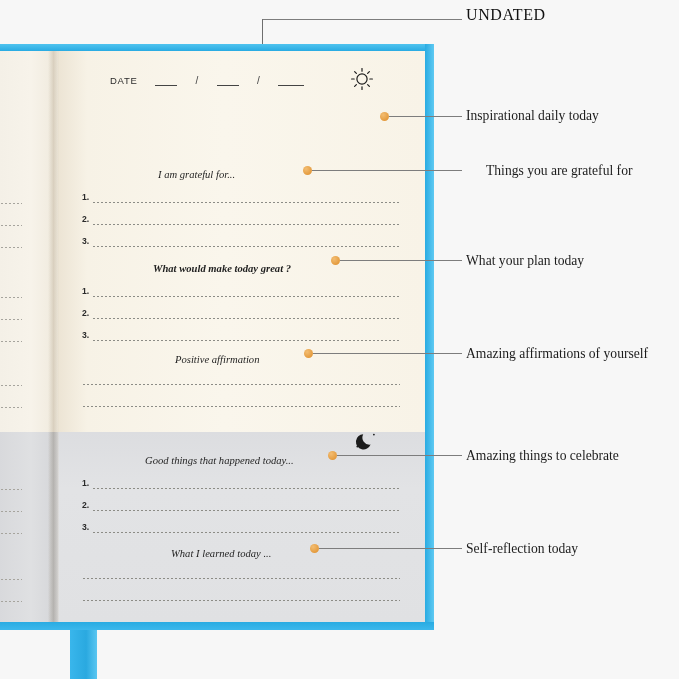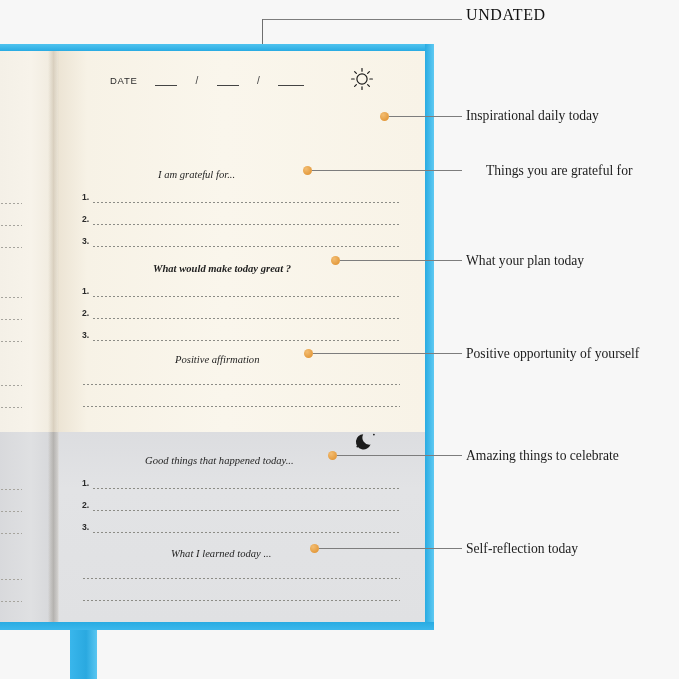--- a/index.html
+++ b/index.html
@@ -245,21 +245,21 @@
   <div class="dot" style="left:303px;top:166px;"></div>
   <div class="lead" style="left:312px;top:170px;width:150px;"></div>
   <div class="anno" style="left:466px;top:163px;margin-left:20px;">Things you are grateful for</div>
 
   <div class="dot" style="left:331px;top:256px;"></div>
   <div class="lead" style="left:340px;top:260px;width:122px;"></div>
   <div class="anno" style="left:466px;top:253px;">What your plan today</div>
 
   <div class="dot" style="left:304px;top:349px;"></div>
   <div class="lead" style="left:313px;top:353px;width:149px;"></div>
-  <div class="anno" style="left:466px;top:346px;">Positive opportunity of yourself</div>
+  <div class="anno" style="left:466px;top:346px;">Amazing affirmations of yourself</div>
 
   <div class="dot" style="left:328px;top:451px;"></div>
   <div class="lead" style="left:337px;top:455px;width:125px;"></div>
   <div class="anno" style="left:466px;top:448px;">Amazing things to celebrate</div>
 
   <div class="dot" style="left:310px;top:544px;"></div>
   <div class="lead" style="left:319px;top:548px;width:143px;"></div>
   <div class="anno" style="left:466px;top:541px;">Self-reflection today</div>
 
 </div>

